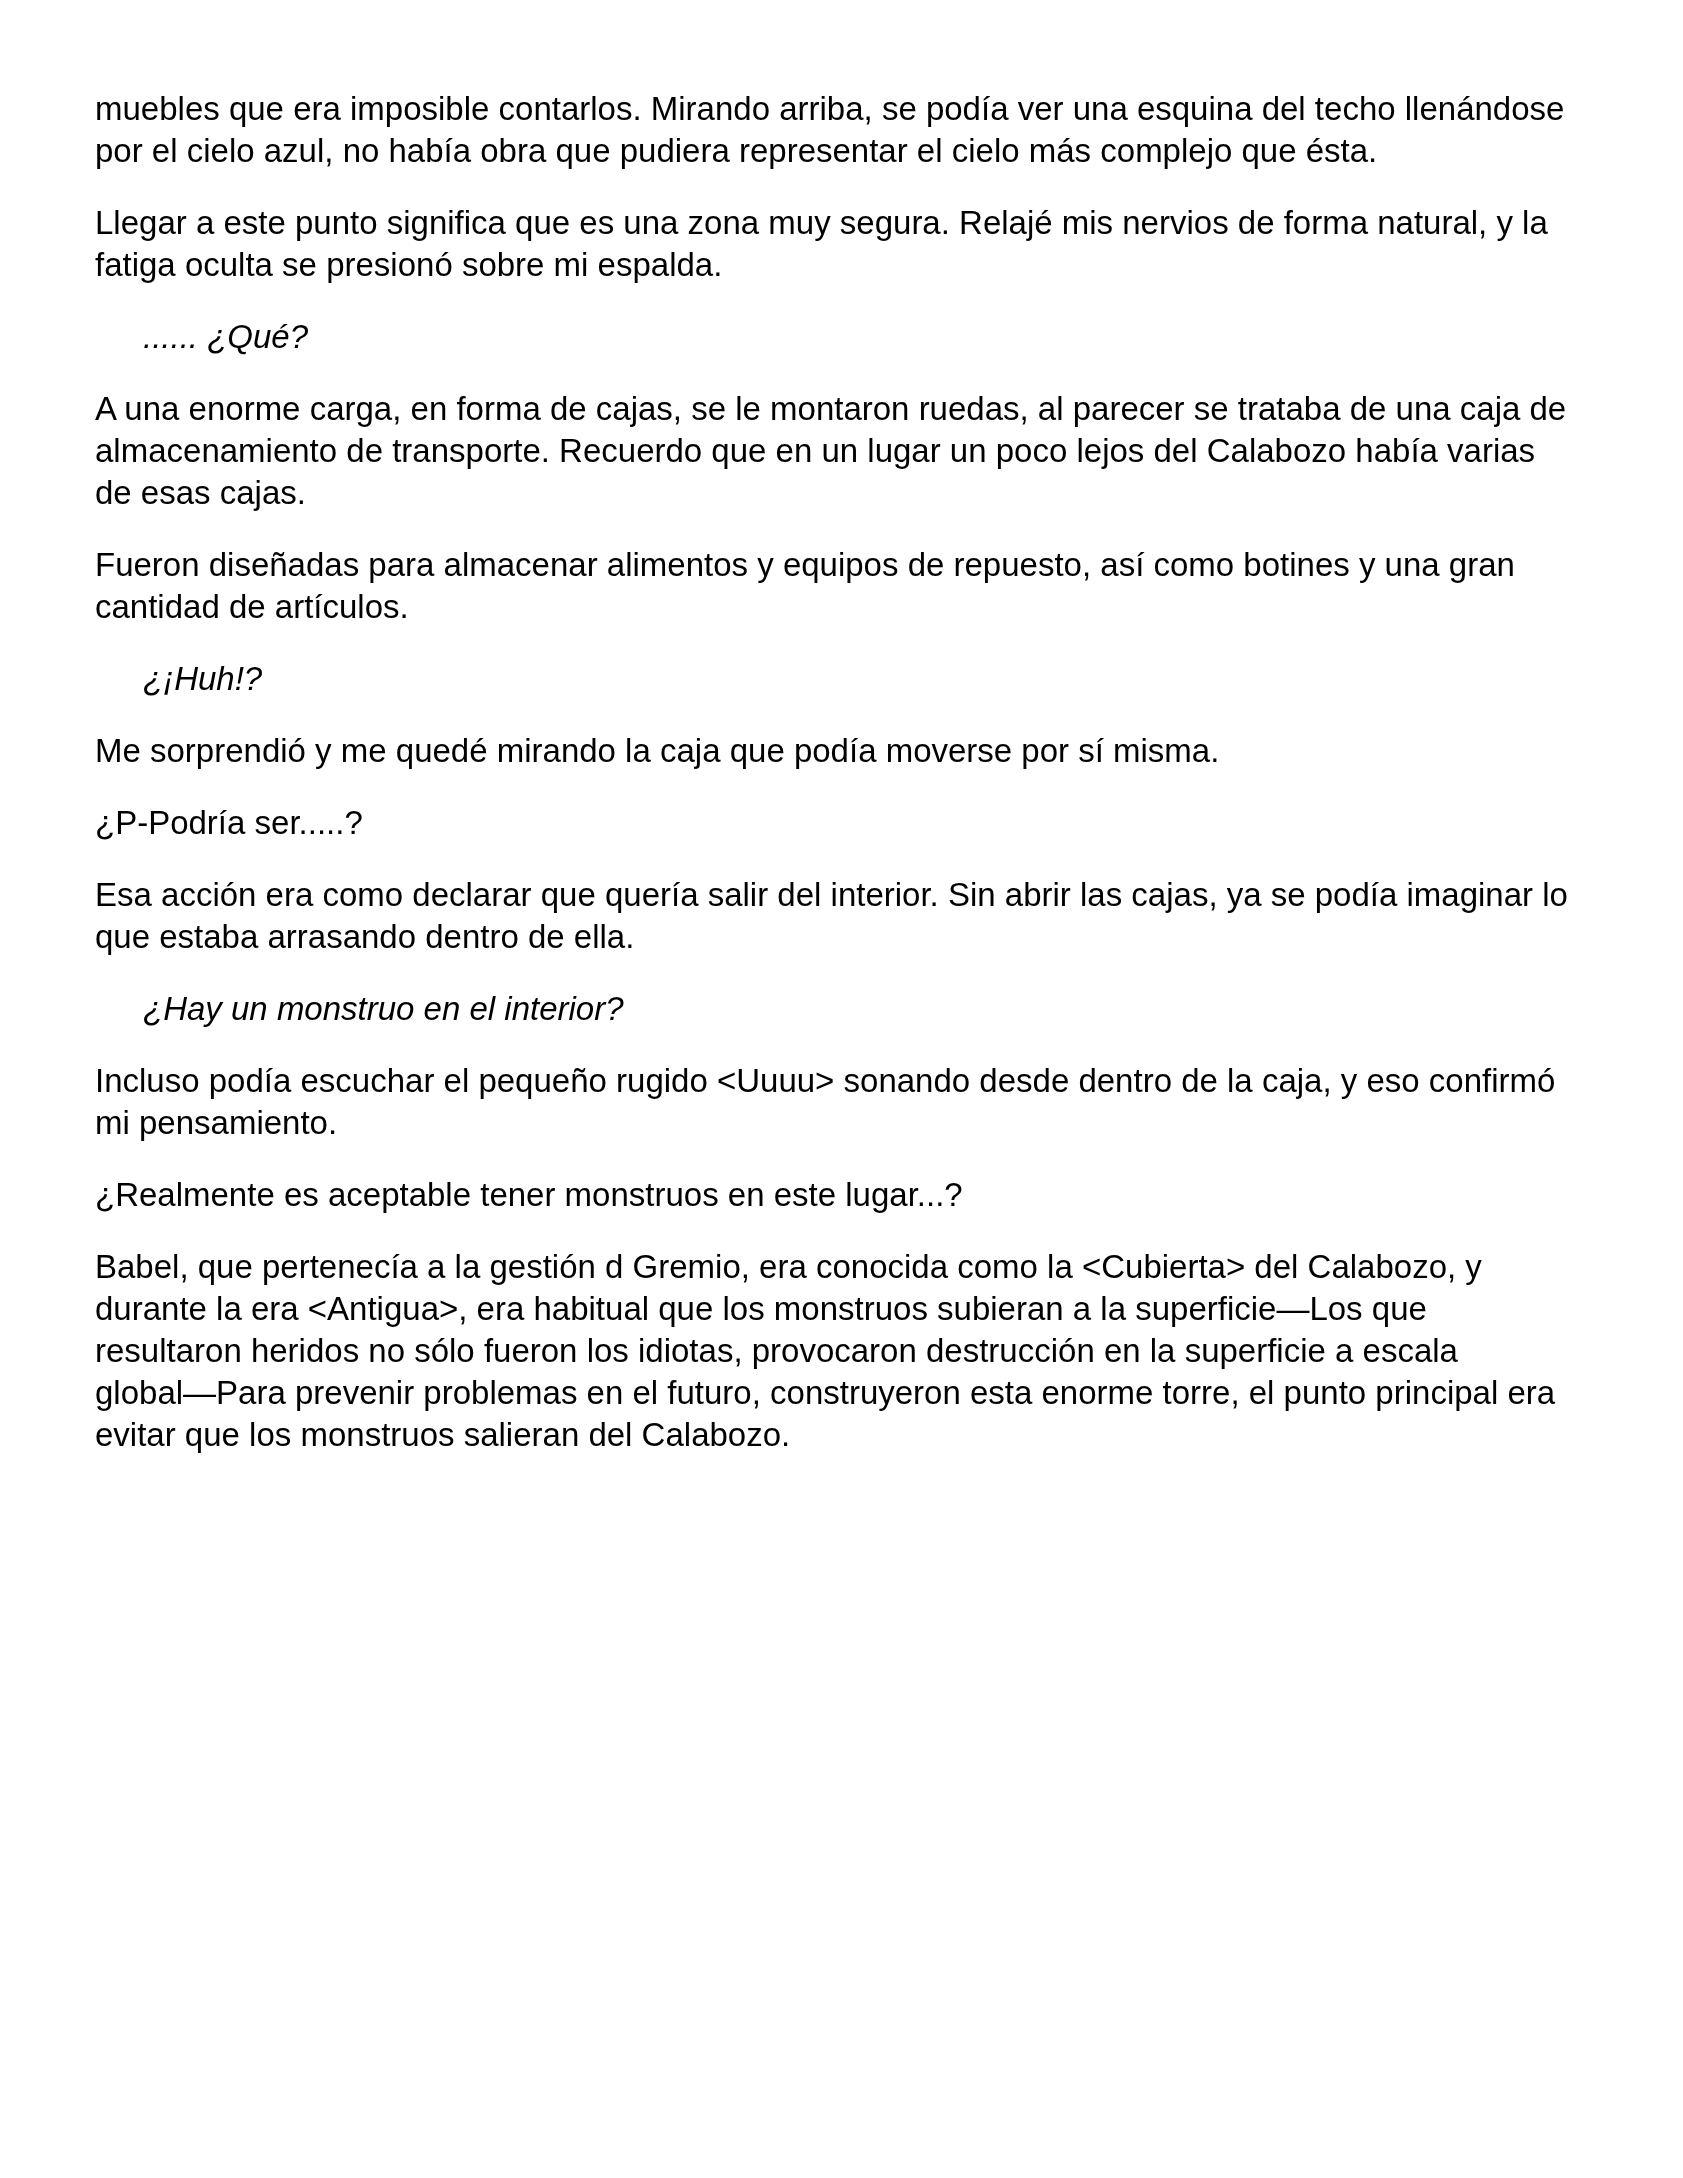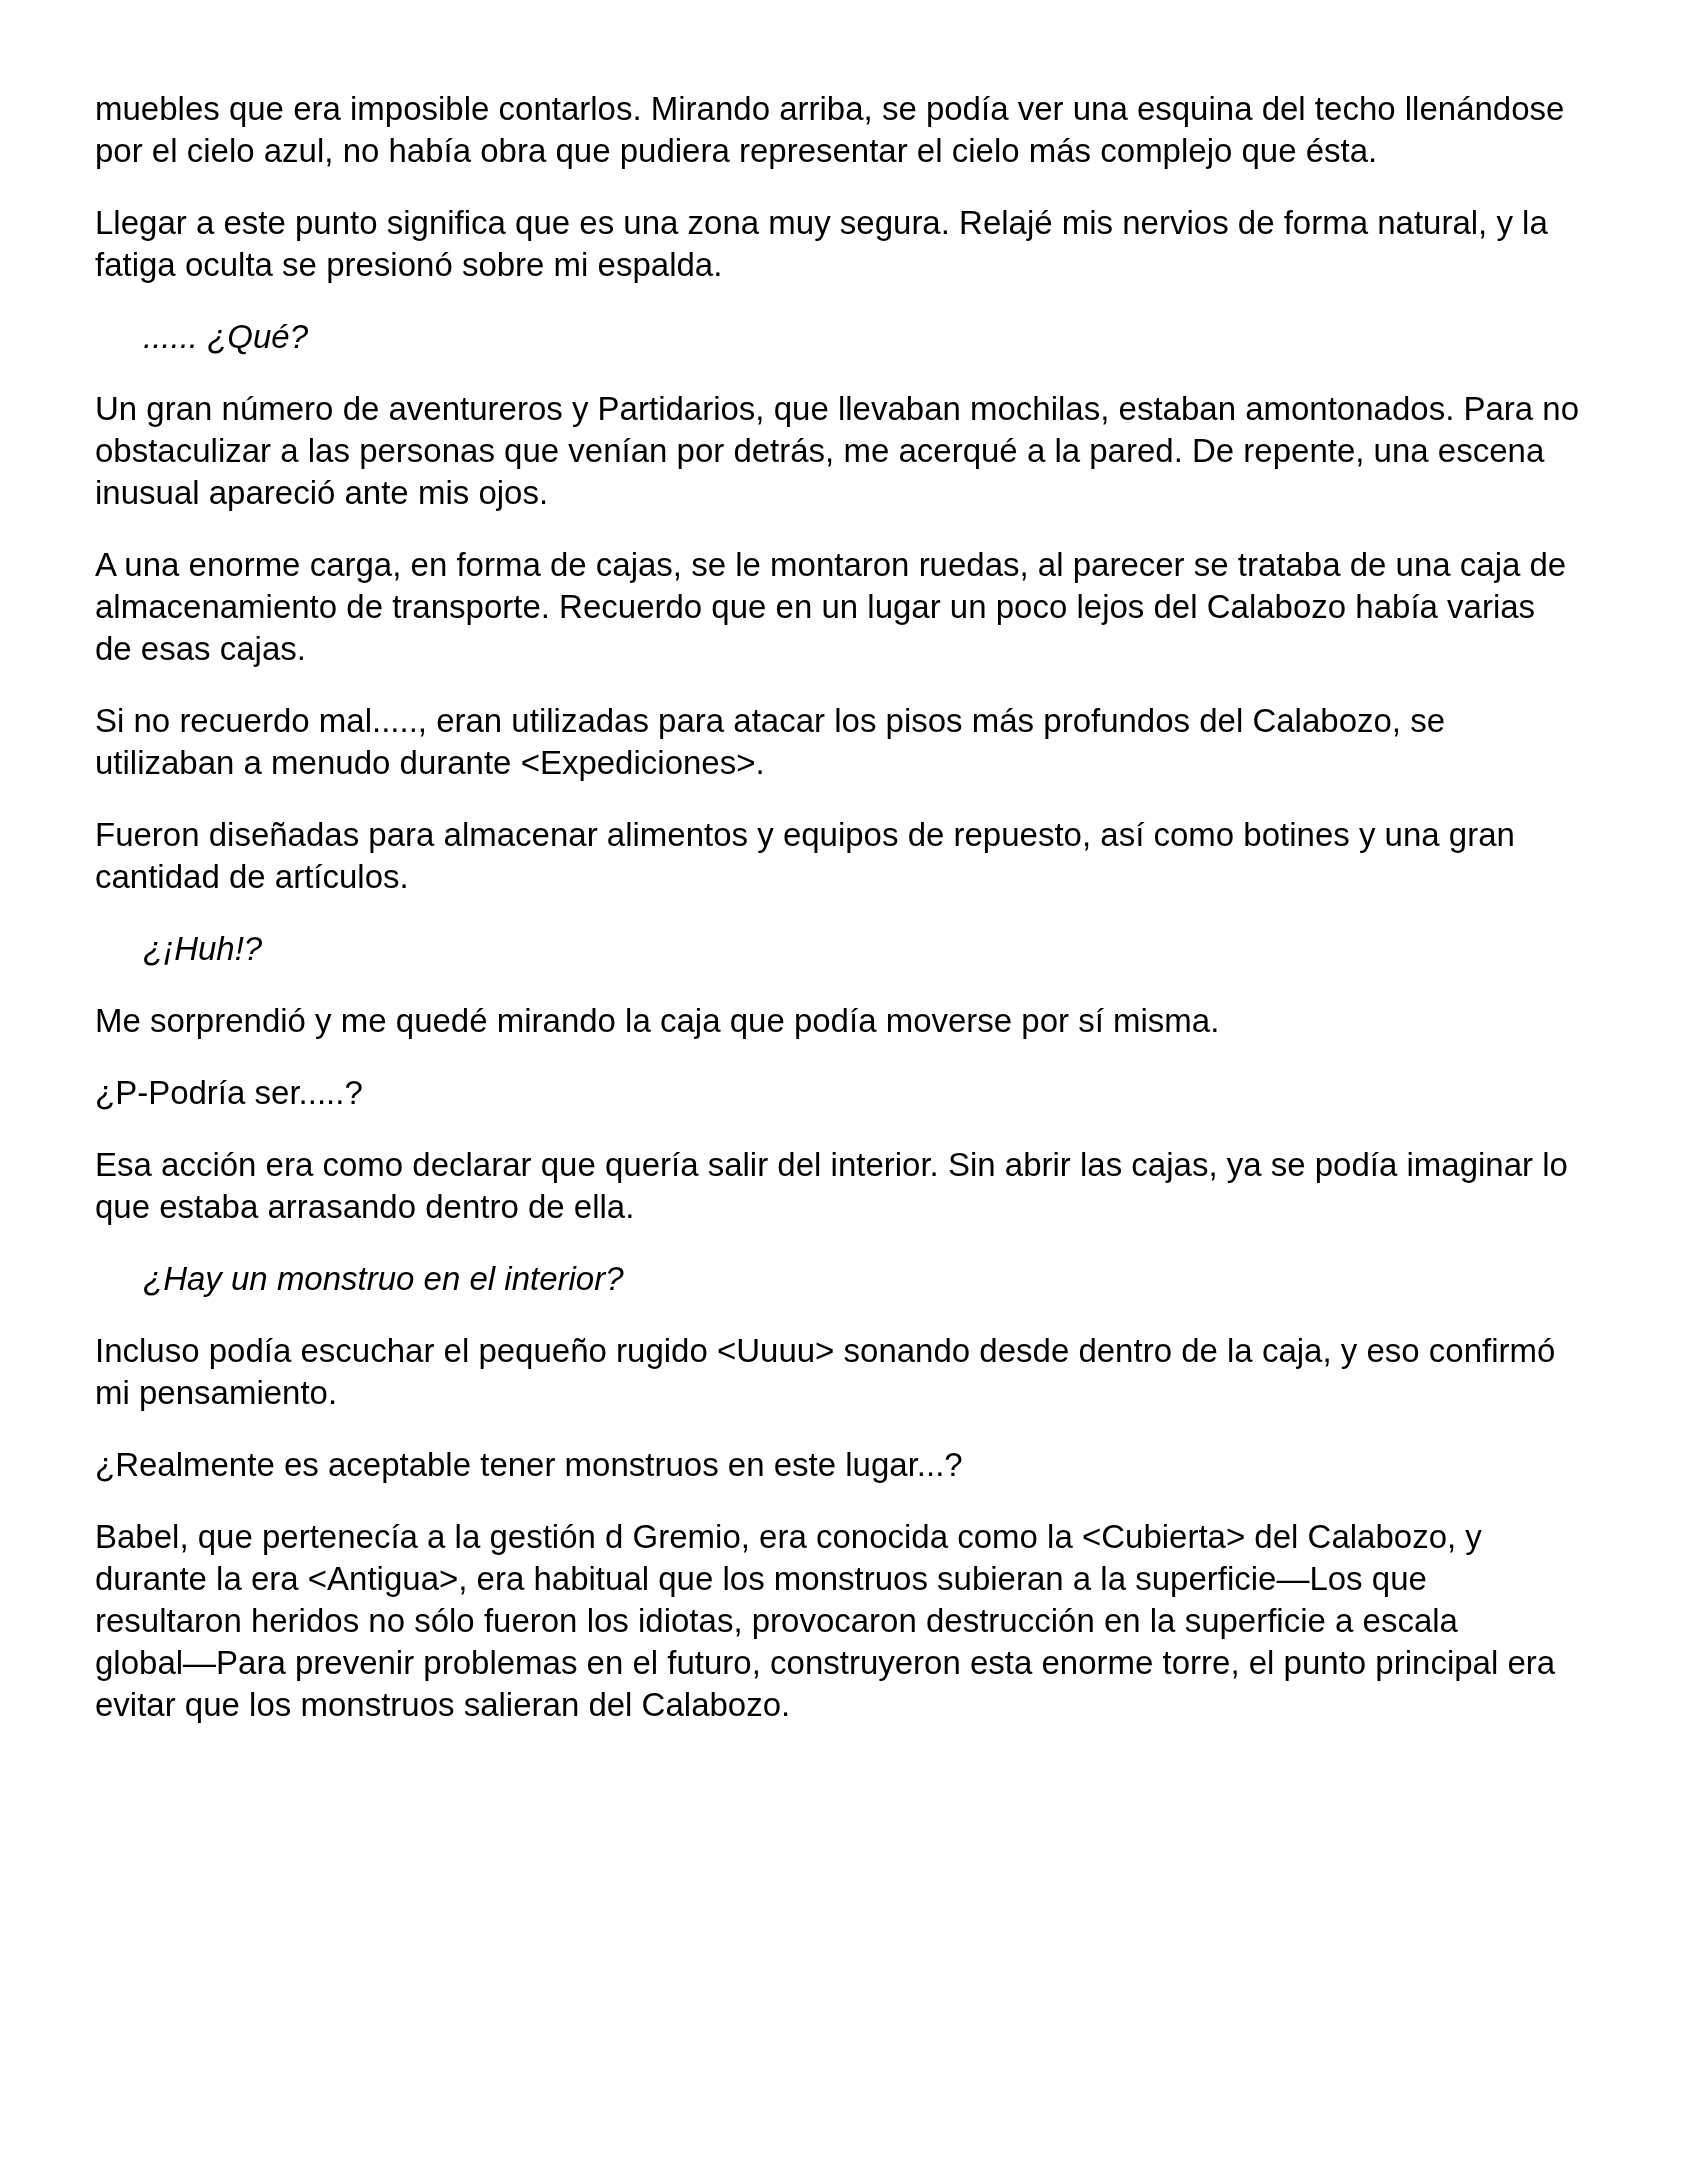--- a/index.html
+++ b/index.html
@@ -42,28 +42,23 @@
 </head>
 <body>
 
 <div class="page">
   <div class="text-content" id="text-content">
       <p>muebles que era imposible contarlos. Mirando arriba, se podía ver una esquina del techo llenándose
 por el cielo azul, no había obra que pudiera representar el cielo más complejo que ésta.</p>
       <p>Llegar a este punto significa que es una zona muy segura. Relajé mis nervios de forma natural, y la
 fatiga oculta se presionó sobre mi espalda.</p>
       <p class="italic">...... ¿Qué?</p>
-      <p>Un gran número de aventureros y Partidarios, que llevaban mochilas, estaban amontonados. Para no
-obstaculizar a las personas que venían por detrás, me acerqué a la pared. De repente, una escena
-inusual apareció ante mis ojos.</p>
       <p>A una enorme carga, en forma de cajas, se le montaron ruedas, al parecer se trataba de una caja de
 almacenamiento de transporte. Recuerdo que en un lugar un poco lejos del Calabozo había varias
 de esas cajas.</p>
-      <p>Si no recuerdo mal....., eran utilizadas para atacar los pisos más profundos del Calabozo, se
-utilizaban a menudo durante &lt;Expediciones&gt;.</p>
       <p>Fueron diseñadas para almacenar alimentos y equipos de repuesto, así como botines y una gran
 cantidad de artículos.</p>
       <p class="italic">¿¡Huh!?</p>
       <p>Me sorprendió y me quedé mirando la caja que podía moverse por sí misma.</p>
       <p>¿P-Podría ser.....?</p>
       <p>Esa acción era como declarar que quería salir del interior. Sin abrir las cajas, ya se podía imaginar lo
 que estaba arrasando dentro de ella.</p>
       <p class="italic">¿Hay un monstruo en el interior?</p>
       <p>Incluso podía escuchar el pequeño rugido &lt;Uuuu&gt; sonando desde dentro de la caja, y eso confirmó
 mi pensamiento.</p>

